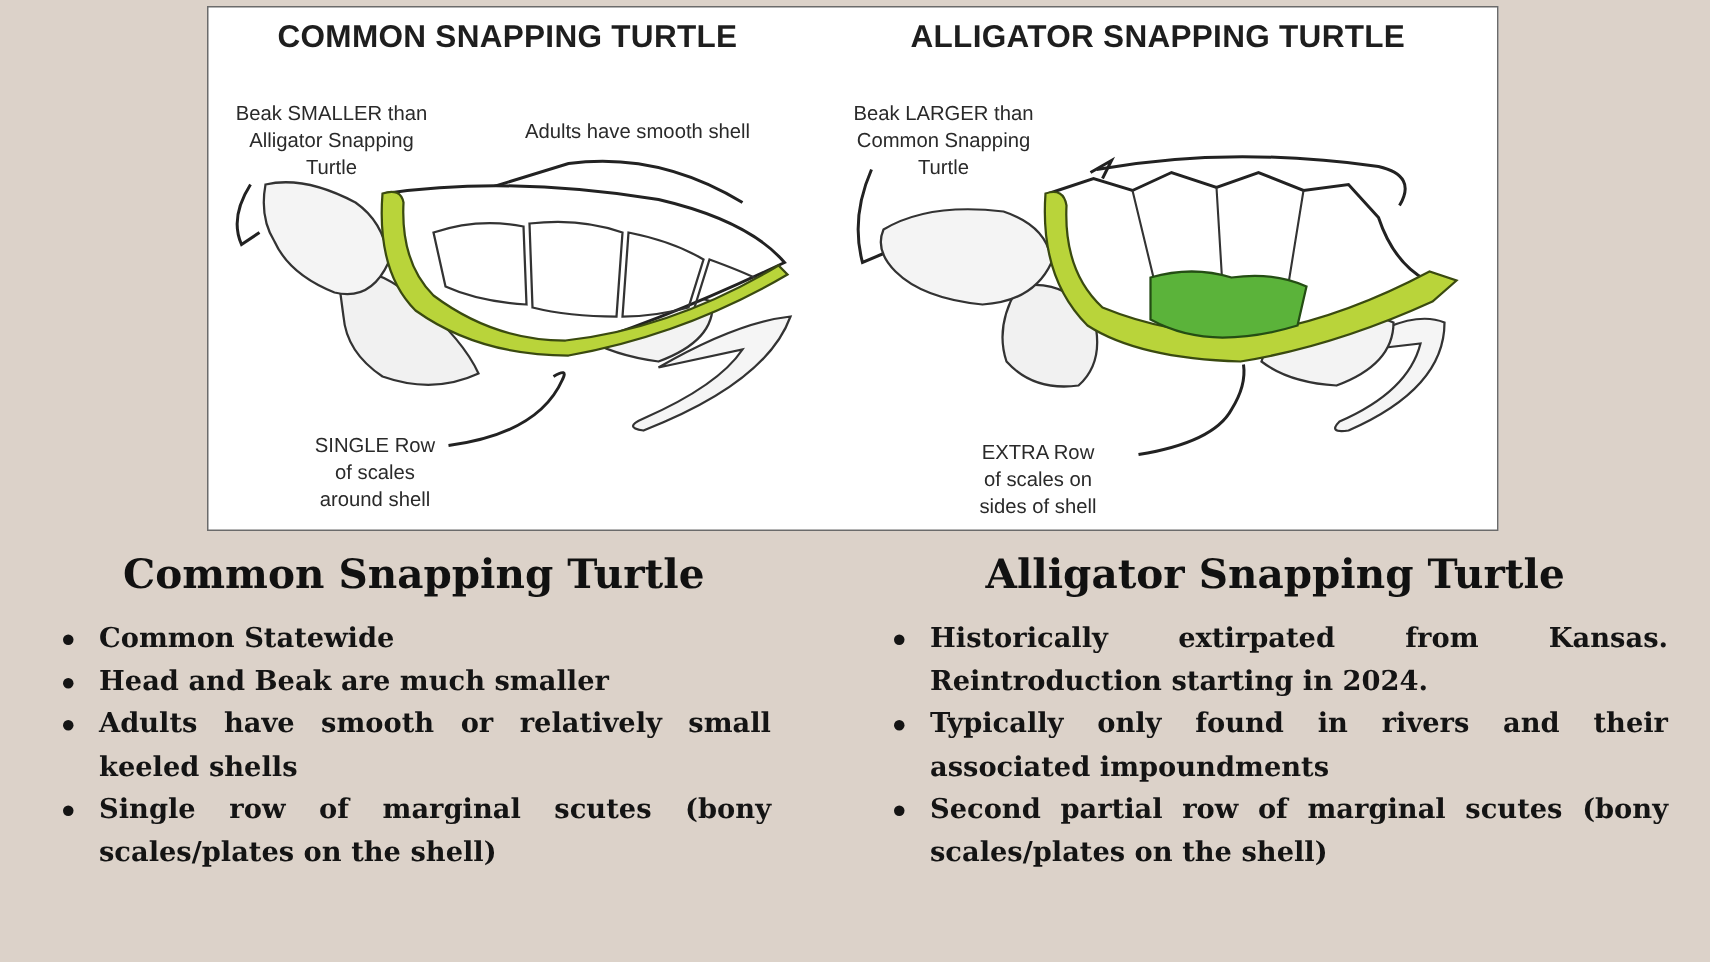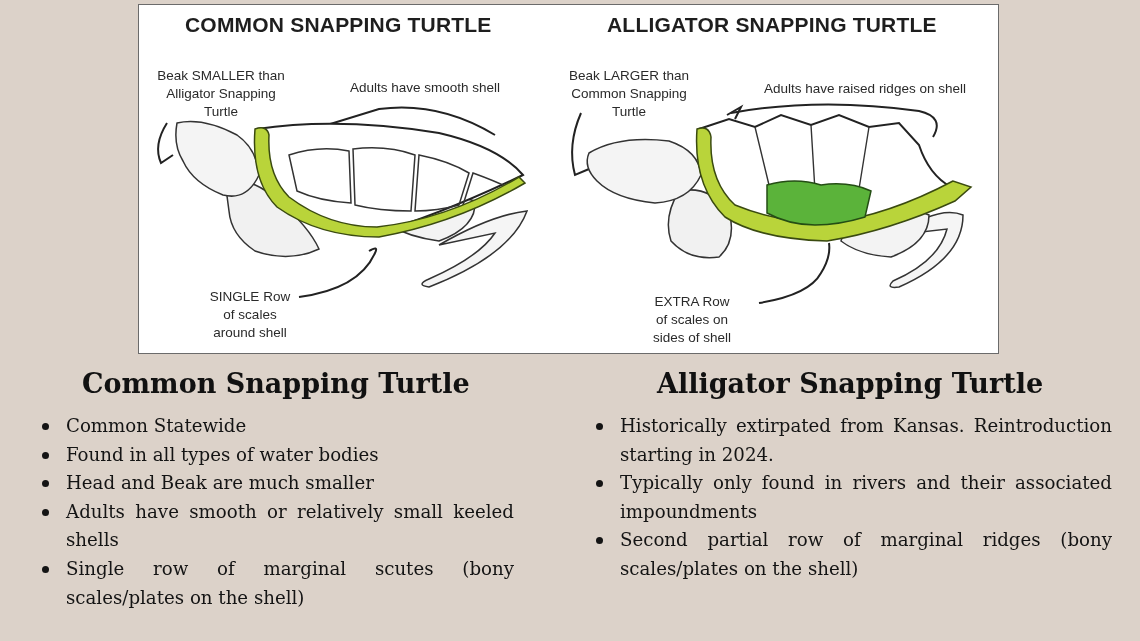--- a/index.html
+++ b/index.html
@@ -23,21 +23,21 @@
     font-size:13.5px; color:#2a2a2a; text-align:center; line-height:18px;
     white-space:pre-line;
   }
   .turtle { position:absolute; }
   .heading {
     position:absolute; font-family:"DejaVu Serif", serif; font-weight:bold;
     font-size:27px; color:#111; white-space:nowrap;
   }
   ul.facts {
     position:absolute; margin:0; padding:0; list-style:none;
-    font-family:"DejaVu Serif", serif; font-weight:normal; font-size:18.2px;
+    font-family:"DejaVu Serif", serif; font-weight:bold; font-size:18.2px;
     color:#141414; line-height:28.6px;
   }
   ul.facts li { position:relative; padding-left:26px; text-align:justify; }
   ul.facts li::before {
     content:""; position:absolute; left:2px; top:11px; width:7px; height:7px;
     border-radius:50%; background:#141414;
   }
 </style>
 </head>
 <body>
@@ -75,21 +75,20 @@
     <path d="M280,150 Q310,156 330,168 L320,200 Q298,206 276,206 Z" fill="none" stroke="#333" stroke-width="1.5"></path>
     <path d="M334,168 Q356,176 368,182 L348,196 Q334,200 324,200 Z" fill="none" stroke="#333" stroke-width="1.5"></path>
 
     <path d="M116,124 Q128,120 130,130 Q128,170 150,192 Q190,222 238,222 Q310,214 380,172 L386,178 Q318,218 240,232 Q180,232 138,202 Q112,176 116,124 Z" fill="#b9d43a" stroke="#3a4a10" stroke-width="1.5"></path>
   </svg>
 
   <div class="fig-title" style="left:468px;">ALLIGATOR SNAPPING TURTLE</div>
   <div class="lbl" style="left:418px; top:62px; width:144px;">Beak LARGER than
 Common Snapping
 Turtle</div>
-  <div class="lbl" style="left:606px; top:75px; width:240px;">Adults have raised ridges on shell</div>
   <div class="lbl" style="left:494px; top:288px; width:118px;">EXTRA Row
 of scales on
 sides of shell</div>
 
   <svg class="turtle" style="left:420px; top:0;" width="440" height="345">
 
     <path d="M22,108 Q8,140 16,170 L30,164" fill="none" stroke="#222" stroke-width="2"></path>
     <path d="M172,108 Q260,92 360,106 Q386,112 374,132" fill="none" stroke="#222" stroke-width="2"></path>
     <path d="M168,110 L182,102 L176,114" fill="none" stroke="#222" stroke-width="2"></path>
     <path d="M200,298 Q250,290 262,268 Q272,252 270,238" fill="none" stroke="#222" stroke-width="2"></path>
@@ -107,24 +106,23 @@
 
     <path d="M138,124 Q150,120 152,132 Q150,176 176,200 Q220,218 270,218 Q330,210 394,176 L412,182 L396,196 Q330,226 268,236 Q200,234 166,212 Q134,180 138,124 Z" fill="#b9d43a" stroke="#3a4a10" stroke-width="1.5"></path>
 
     <path d="M208,180 Q236,172 262,180 Q290,176 312,186 L306,212 Q280,220 256,220 Q230,220 208,208 Z" fill="#5bb33a" stroke="#244d14" stroke-width="1.5"></path>
   </svg>
 </div>
 
 <div class="heading" style="left:82px; top:368px;">Common Snapping Turtle</div>
 <ul class="facts" style="left:40px; top:412px; width:474px;">
   <li>Common Statewide</li>
-  <li>Found in all types of water bodies</li>
   <li>Head and Beak are much smaller</li>
   <li>Adults have smooth or relatively small keeled shells</li>
   <li>Single row of marginal scutes (bony scales/plates on the shell)</li>
 </ul>
 
 <div class="heading" style="left:657px; top:368px;">Alligator Snapping Turtle</div>
 <ul class="facts" style="left:594px; top:412px; width:518px;">
   <li>Historically extirpated from Kansas. Reintroduction starting in 2024.</li>
   <li>Typically only found in rivers and their associated impoundments</li>
-  <li>Second partial row of marginal ridges (bony scales/plates on the shell)</li>
+  <li>Second partial row of marginal scutes (bony scales/plates on the shell)</li>
 </ul>
 
 </body></html>

